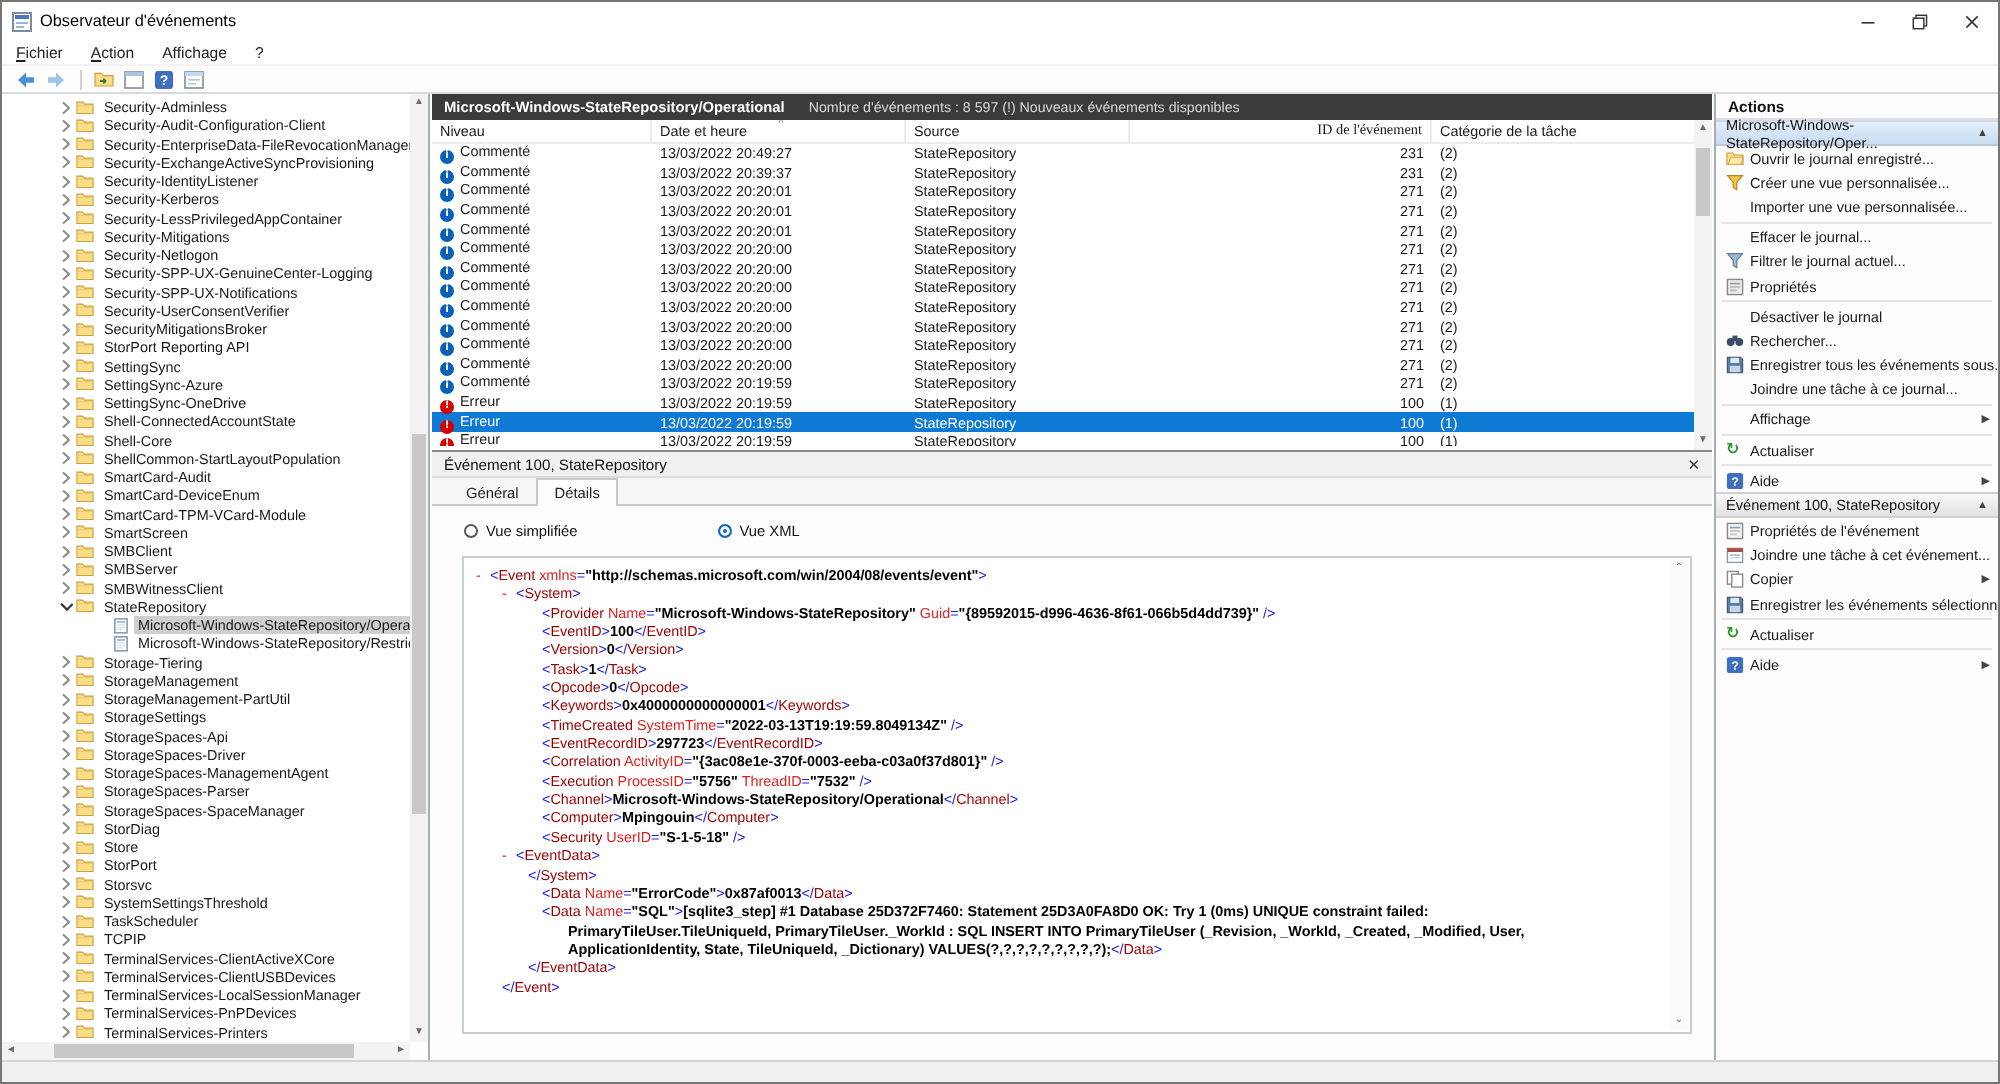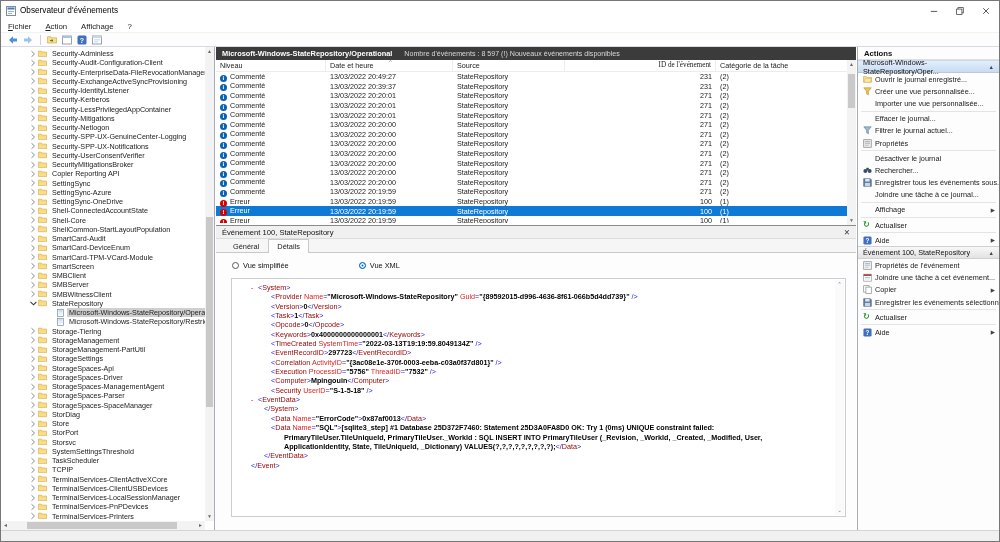--- a/index.html
+++ b/index.html
@@ -312,21 +312,21 @@
           </div>
           <div class="trow">
             <span style="width:28px;flex:none;"></span>
             <span class="chev"><svg viewBox="0 0 8 8">
                 <path d="M2.5 1.2 L5.5 4 L2.5 6.8" fill="none" stroke="#8a8a8a" stroke-width="1"></path>
               </svg></span>
             <span class="fico"><svg viewBox="0 0 10 8">
                 <path d="M0.5 1.2 h3.2 l1 1.1 h4.8 v5.2 h-9 z" fill="#fcdd87" stroke="#c9a23e" stroke-width="0.6"></path>
                 <path d="M0.5 3.1 h9" stroke="#eecb6d" stroke-width="0.6"></path>
               </svg></span>
-            <span class="lbl">Copier Reporting API</span>
+            <span class="lbl">StorPort Reporting API</span>
           </div>
           <div class="trow">
             <span style="width:28px;flex:none;"></span>
             <span class="chev"><svg viewBox="0 0 8 8">
                 <path d="M2.5 1.2 L5.5 4 L2.5 6.8" fill="none" stroke="#8a8a8a" stroke-width="1"></path>
               </svg></span>
             <span class="fico"><svg viewBox="0 0 10 8">
                 <path d="M0.5 1.2 h3.2 l1 1.1 h4.8 v5.2 h-9 z" fill="#fcdd87" stroke="#c9a23e" stroke-width="0.6"></path>
                 <path d="M0.5 3.1 h9" stroke="#eecb6d" stroke-width="0.6"></path>
               </svg></span>
@@ -882,30 +882,33 @@
             <span class="dtab">Général</span>
             <span class="dtab active">Détails</span>
           </div>
         <div class="dbody">
           <div class="radios">
               <span class="radio"><span class="rdot"></span>Vue simplifiée</span>
               <span class="radio on"><span class="rdot"></span>Vue XML</span>
             </div>
           <div class="xmlbox">
             <div>
+                <div class="xline" style="padding-left: 4px;"><span class="xd">-</span><span class="xm">&lt;</span><span class="xt">Event</span><span class="xa"> xmlns</span><span class="xm">=</span><span class="xv">"http://schemas.microsoft.com/win/2004/08/events/event"</span><span class="xm">&gt;</span></div>
                 <div class="xline" style="padding-left: 17px;"><span class="xd">-</span><span class="xm">&lt;</span><span class="xt">System</span><span class="xm">&gt;</span></div>
                 <div class="xline" style="padding-left: 30px;"><span class="xsp"></span><span class="xm">&lt;</span><span class="xt">Provider</span><span class="xa"> Name</span><span class="xm">=</span><span class="xv">"Microsoft-Windows-StateRepository"</span><span class="xa"> Guid</span><span class="xm">=</span><span class="xv">"{89592015-d996-4636-8f61-066b5d4dd739}"</span><span class="xm"> /&gt;</span></div>
+                <div class="xline" style="padding-left: 30px;"><span class="xsp"></span><span class="xm">&lt;</span><span class="xt">EventID</span><span class="xm">&gt;</span><span class="xv">100</span><span class="xm">&lt;/</span><span class="xt">EventID</span><span class="xm">&gt;</span></div>
                 <div class="xline" style="padding-left: 30px;"><span class="xsp"></span><span class="xm">&lt;</span><span class="xt">Version</span><span class="xm">&gt;</span><span class="xv">0</span><span class="xm">&lt;/</span><span class="xt">Version</span><span class="xm">&gt;</span></div>
                 <div class="xline" style="padding-left: 30px;"><span class="xsp"></span><span class="xm">&lt;</span><span class="xt">Task</span><span class="xm">&gt;</span><span class="xv">1</span><span class="xm">&lt;/</span><span class="xt">Task</span><span class="xm">&gt;</span></div>
                 <div class="xline" style="padding-left: 30px;"><span class="xsp"></span><span class="xm">&lt;</span><span class="xt">Opcode</span><span class="xm">&gt;</span><span class="xv">0</span><span class="xm">&lt;/</span><span class="xt">Opcode</span><span class="xm">&gt;</span></div>
                 <div class="xline" style="padding-left: 30px;"><span class="xsp"></span><span class="xm">&lt;</span><span class="xt">Keywords</span><span class="xm">&gt;</span><span class="xv">0x4000000000000001</span><span class="xm">&lt;/</span><span class="xt">Keywords</span><span class="xm">&gt;</span></div>
                 <div class="xline" style="padding-left: 30px;"><span class="xsp"></span><span class="xm">&lt;</span><span class="xt">TimeCreated</span><span class="xa"> SystemTime</span><span class="xm">=</span><span class="xv">"2022-03-13T19:19:59.8049134Z"</span><span class="xm"> /&gt;</span></div>
                 <div class="xline" style="padding-left: 30px;"><span class="xsp"></span><span class="xm">&lt;</span><span class="xt">EventRecordID</span><span class="xm">&gt;</span><span class="xv">297723</span><span class="xm">&lt;/</span><span class="xt">EventRecordID</span><span class="xm">&gt;</span></div>
                 <div class="xline" style="padding-left: 30px;"><span class="xsp"></span><span class="xm">&lt;</span><span class="xt">Correlation</span><span class="xa"> ActivityID</span><span class="xm">=</span><span class="xv">"{3ac08e1e-370f-0003-eeba-c03a0f37d801}"</span><span class="xm"> /&gt;</span></div>
                 <div class="xline" style="padding-left: 30px;"><span class="xsp"></span><span class="xm">&lt;</span><span class="xt">Execution</span><span class="xa"> ProcessID</span><span class="xm">=</span><span class="xv">"5756"</span><span class="xa"> ThreadID</span><span class="xm">=</span><span class="xv">"7532"</span><span class="xm"> /&gt;</span></div>
+                <div class="xline" style="padding-left: 30px;"><span class="xsp"></span><span class="xm">&lt;</span><span class="xt">Channel</span><span class="xm">&gt;</span><span class="xv">Microsoft-Windows-StateRepository/Operational</span><span class="xm">&lt;/</span><span class="xt">Channel</span><span class="xm">&gt;</span></div>
                 <div class="xline" style="padding-left: 30px;"><span class="xsp"></span><span class="xm">&lt;</span><span class="xt">Computer</span><span class="xm">&gt;</span><span class="xv">Mpingouin</span><span class="xm">&lt;/</span><span class="xt">Computer</span><span class="xm">&gt;</span></div>
                 <div class="xline" style="padding-left: 30px;"><span class="xsp"></span><span class="xm">&lt;</span><span class="xt">Security</span><span class="xa"> UserID</span><span class="xm">=</span><span class="xv">"S-1-5-18"</span><span class="xm"> /&gt;</span></div>
                 <div class="xline" style="padding-left: 17px;"><span class="xd">-</span><span class="xm">&lt;</span><span class="xt">EventData</span><span class="xm">&gt;</span></div>
                 <div class="xline" style="padding-left: 23px;"><span class="xsp"></span><span class="xm">&lt;/</span><span class="xt">System</span><span class="xm">&gt;</span></div>
                 <div class="xline" style="padding-left: 30px;"><span class="xsp"></span><span class="xm">&lt;</span><span class="xt">Data</span><span class="xa"> Name</span><span class="xm">=</span><span class="xv">"ErrorCode"</span><span class="xm">&gt;</span><span class="xv">0x87af0013</span><span class="xm">&lt;/</span><span class="xt">Data</span><span class="xm">&gt;</span></div>
                 <div class="xline" style="padding-left: 30px;"><span class="xsp"></span><span class="xm">&lt;</span><span class="xt">Data</span><span class="xa"> Name</span><span class="xm">=</span><span class="xv">"SQL"</span><span class="xm">&gt;</span><span class="xv">[sqlite3_step] #1 Database 25D372F7460: Statement 25D3A0FA8D0 OK: Try 1 (0ms) UNIQUE constraint failed:</span></div>
                 <div class="xline" style="padding-left: 43px;"><span class="xsp"></span><span class="xv">PrimaryTileUser.TileUniqueId, PrimaryTileUser._WorkId : SQL INSERT INTO PrimaryTileUser (_Revision, _WorkId, _Created, _Modified, User,</span></div>
                 <div class="xline" style="padding-left: 43px;"><span class="xsp"></span><span class="xv">ApplicationIdentity, State, TileUniqueId, _Dictionary) VALUES(?,?,?,?,?,?,?,?,?);</span><span class="xm">&lt;/</span><span class="xt">Data</span><span class="xm">&gt;</span></div>
                 <div class="xline" style="padding-left: 23px;"><span class="xsp"></span><span class="xm">&lt;/</span><span class="xt">EventData</span><span class="xm">&gt;</span></div>
                 <div class="xline" style="padding-left: 10px;"><span class="xsp"></span><span class="xm">&lt;/</span><span class="xt">Event</span><span class="xm">&gt;</span></div>

